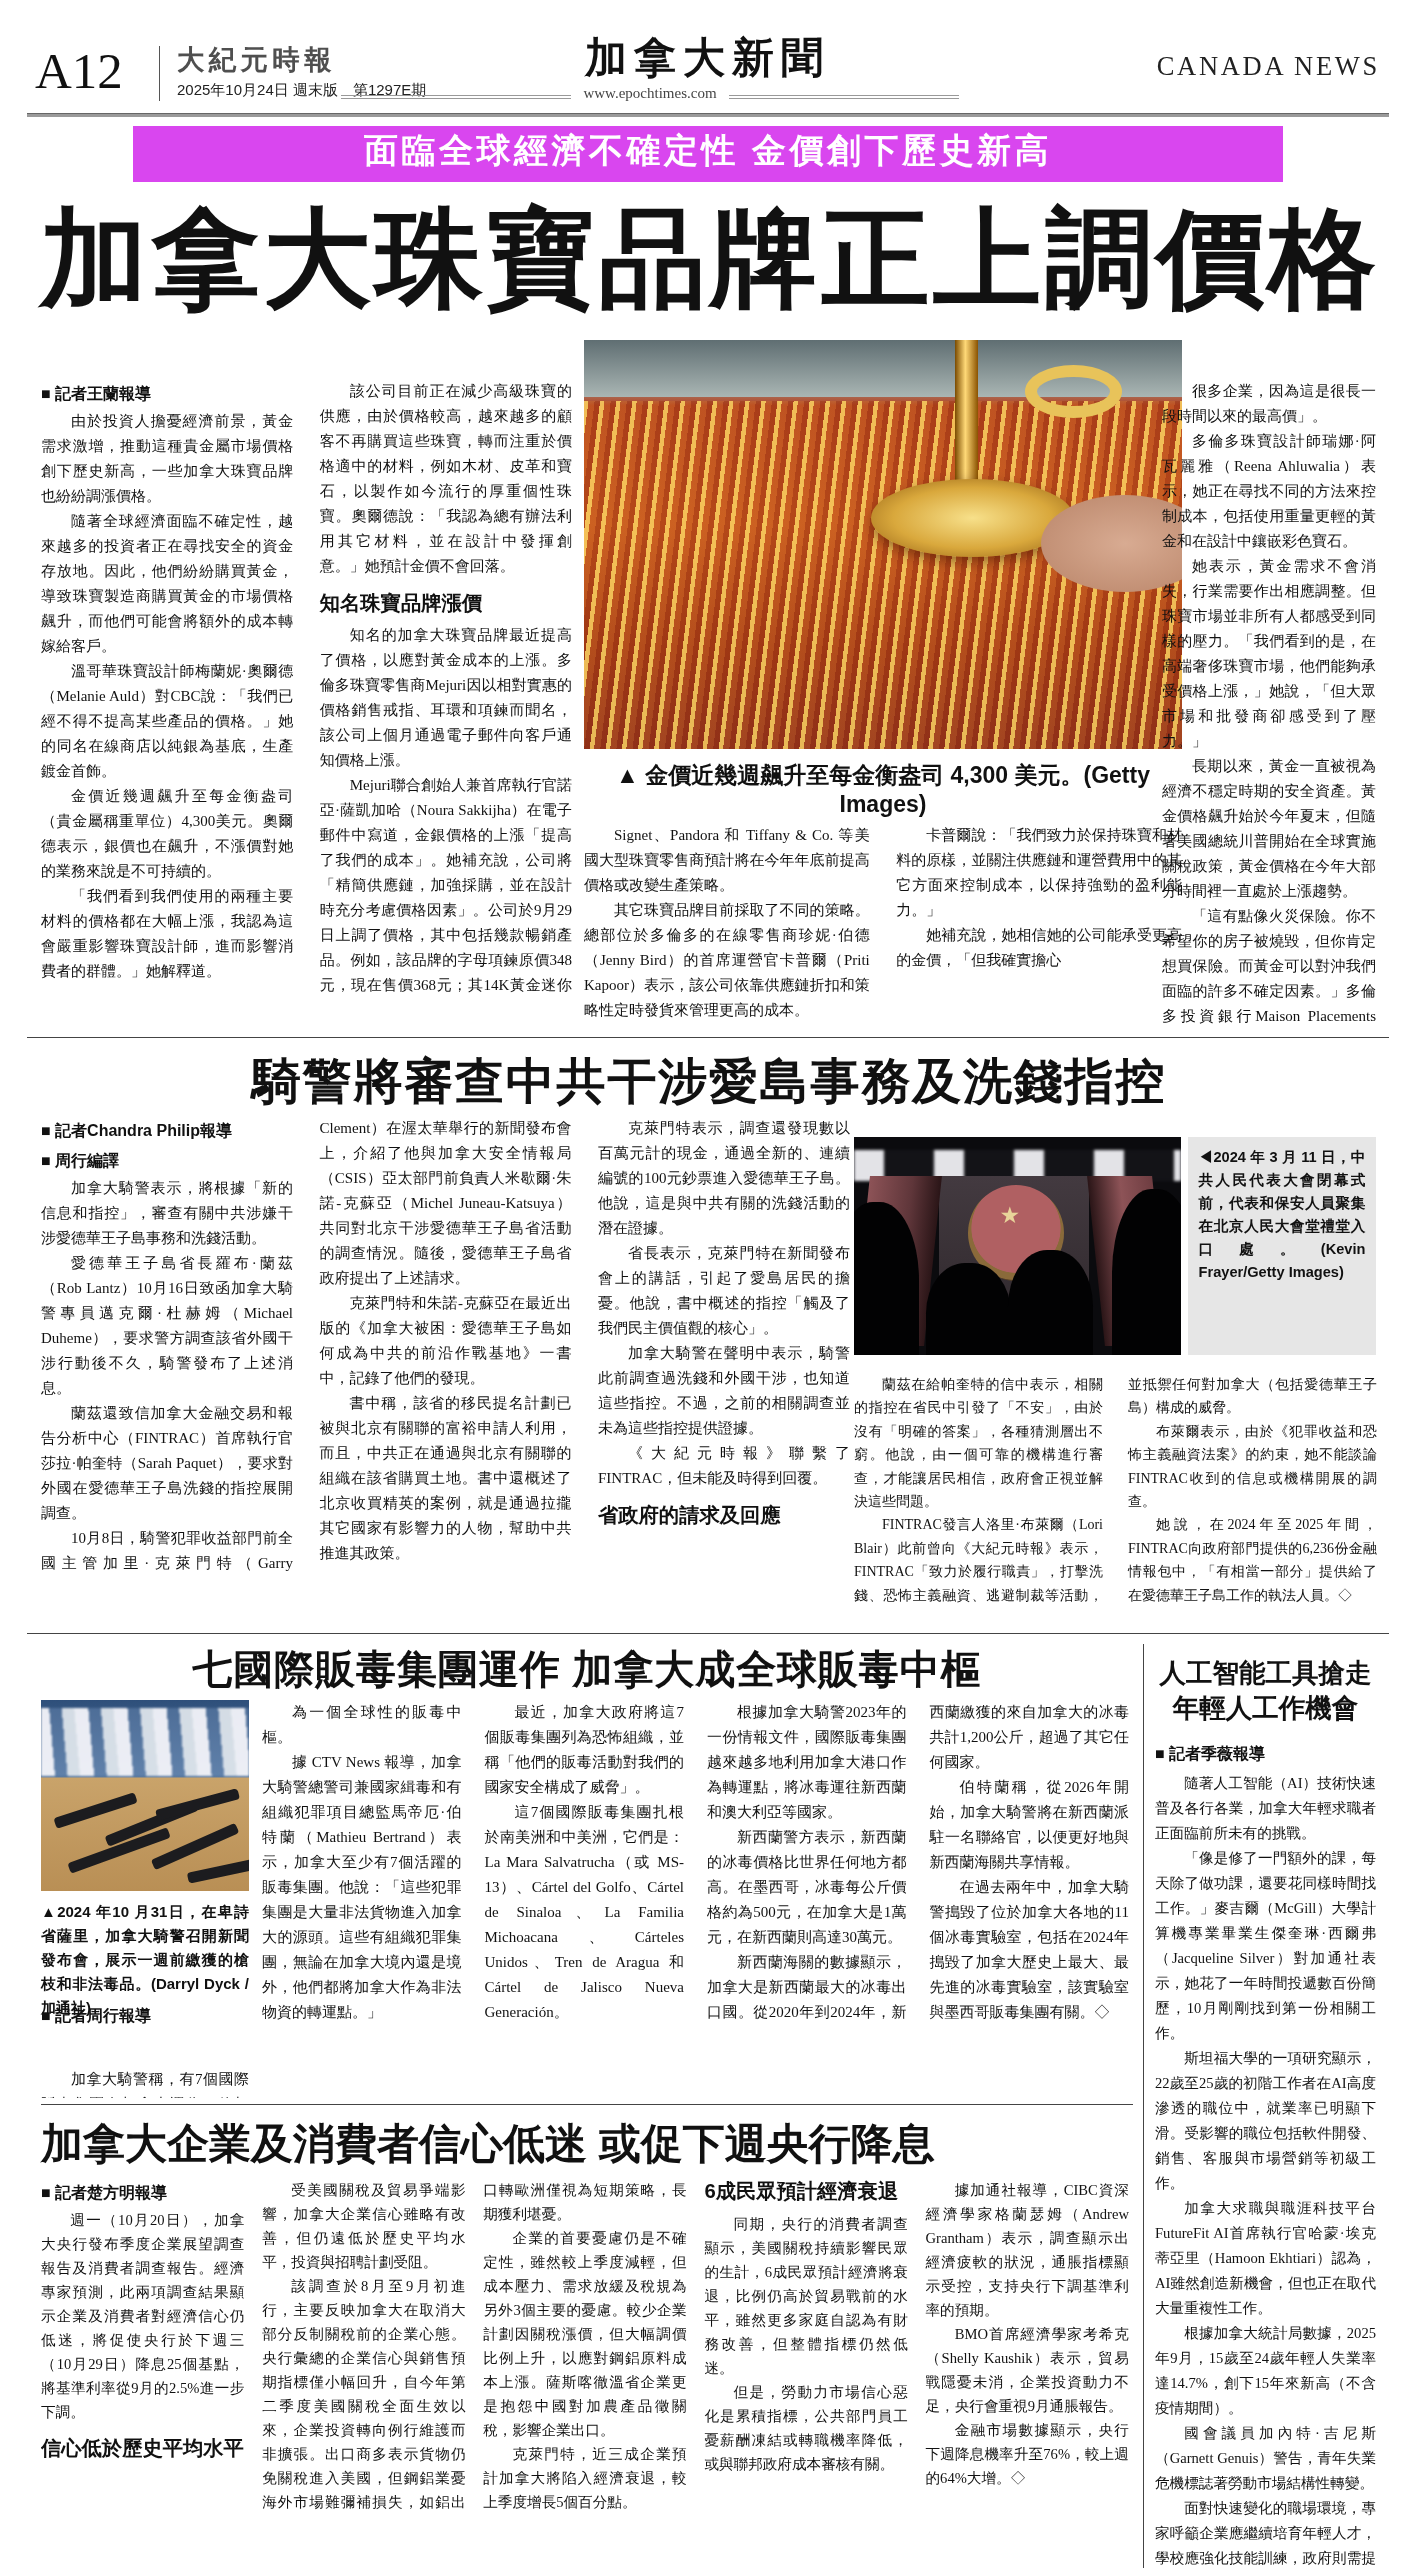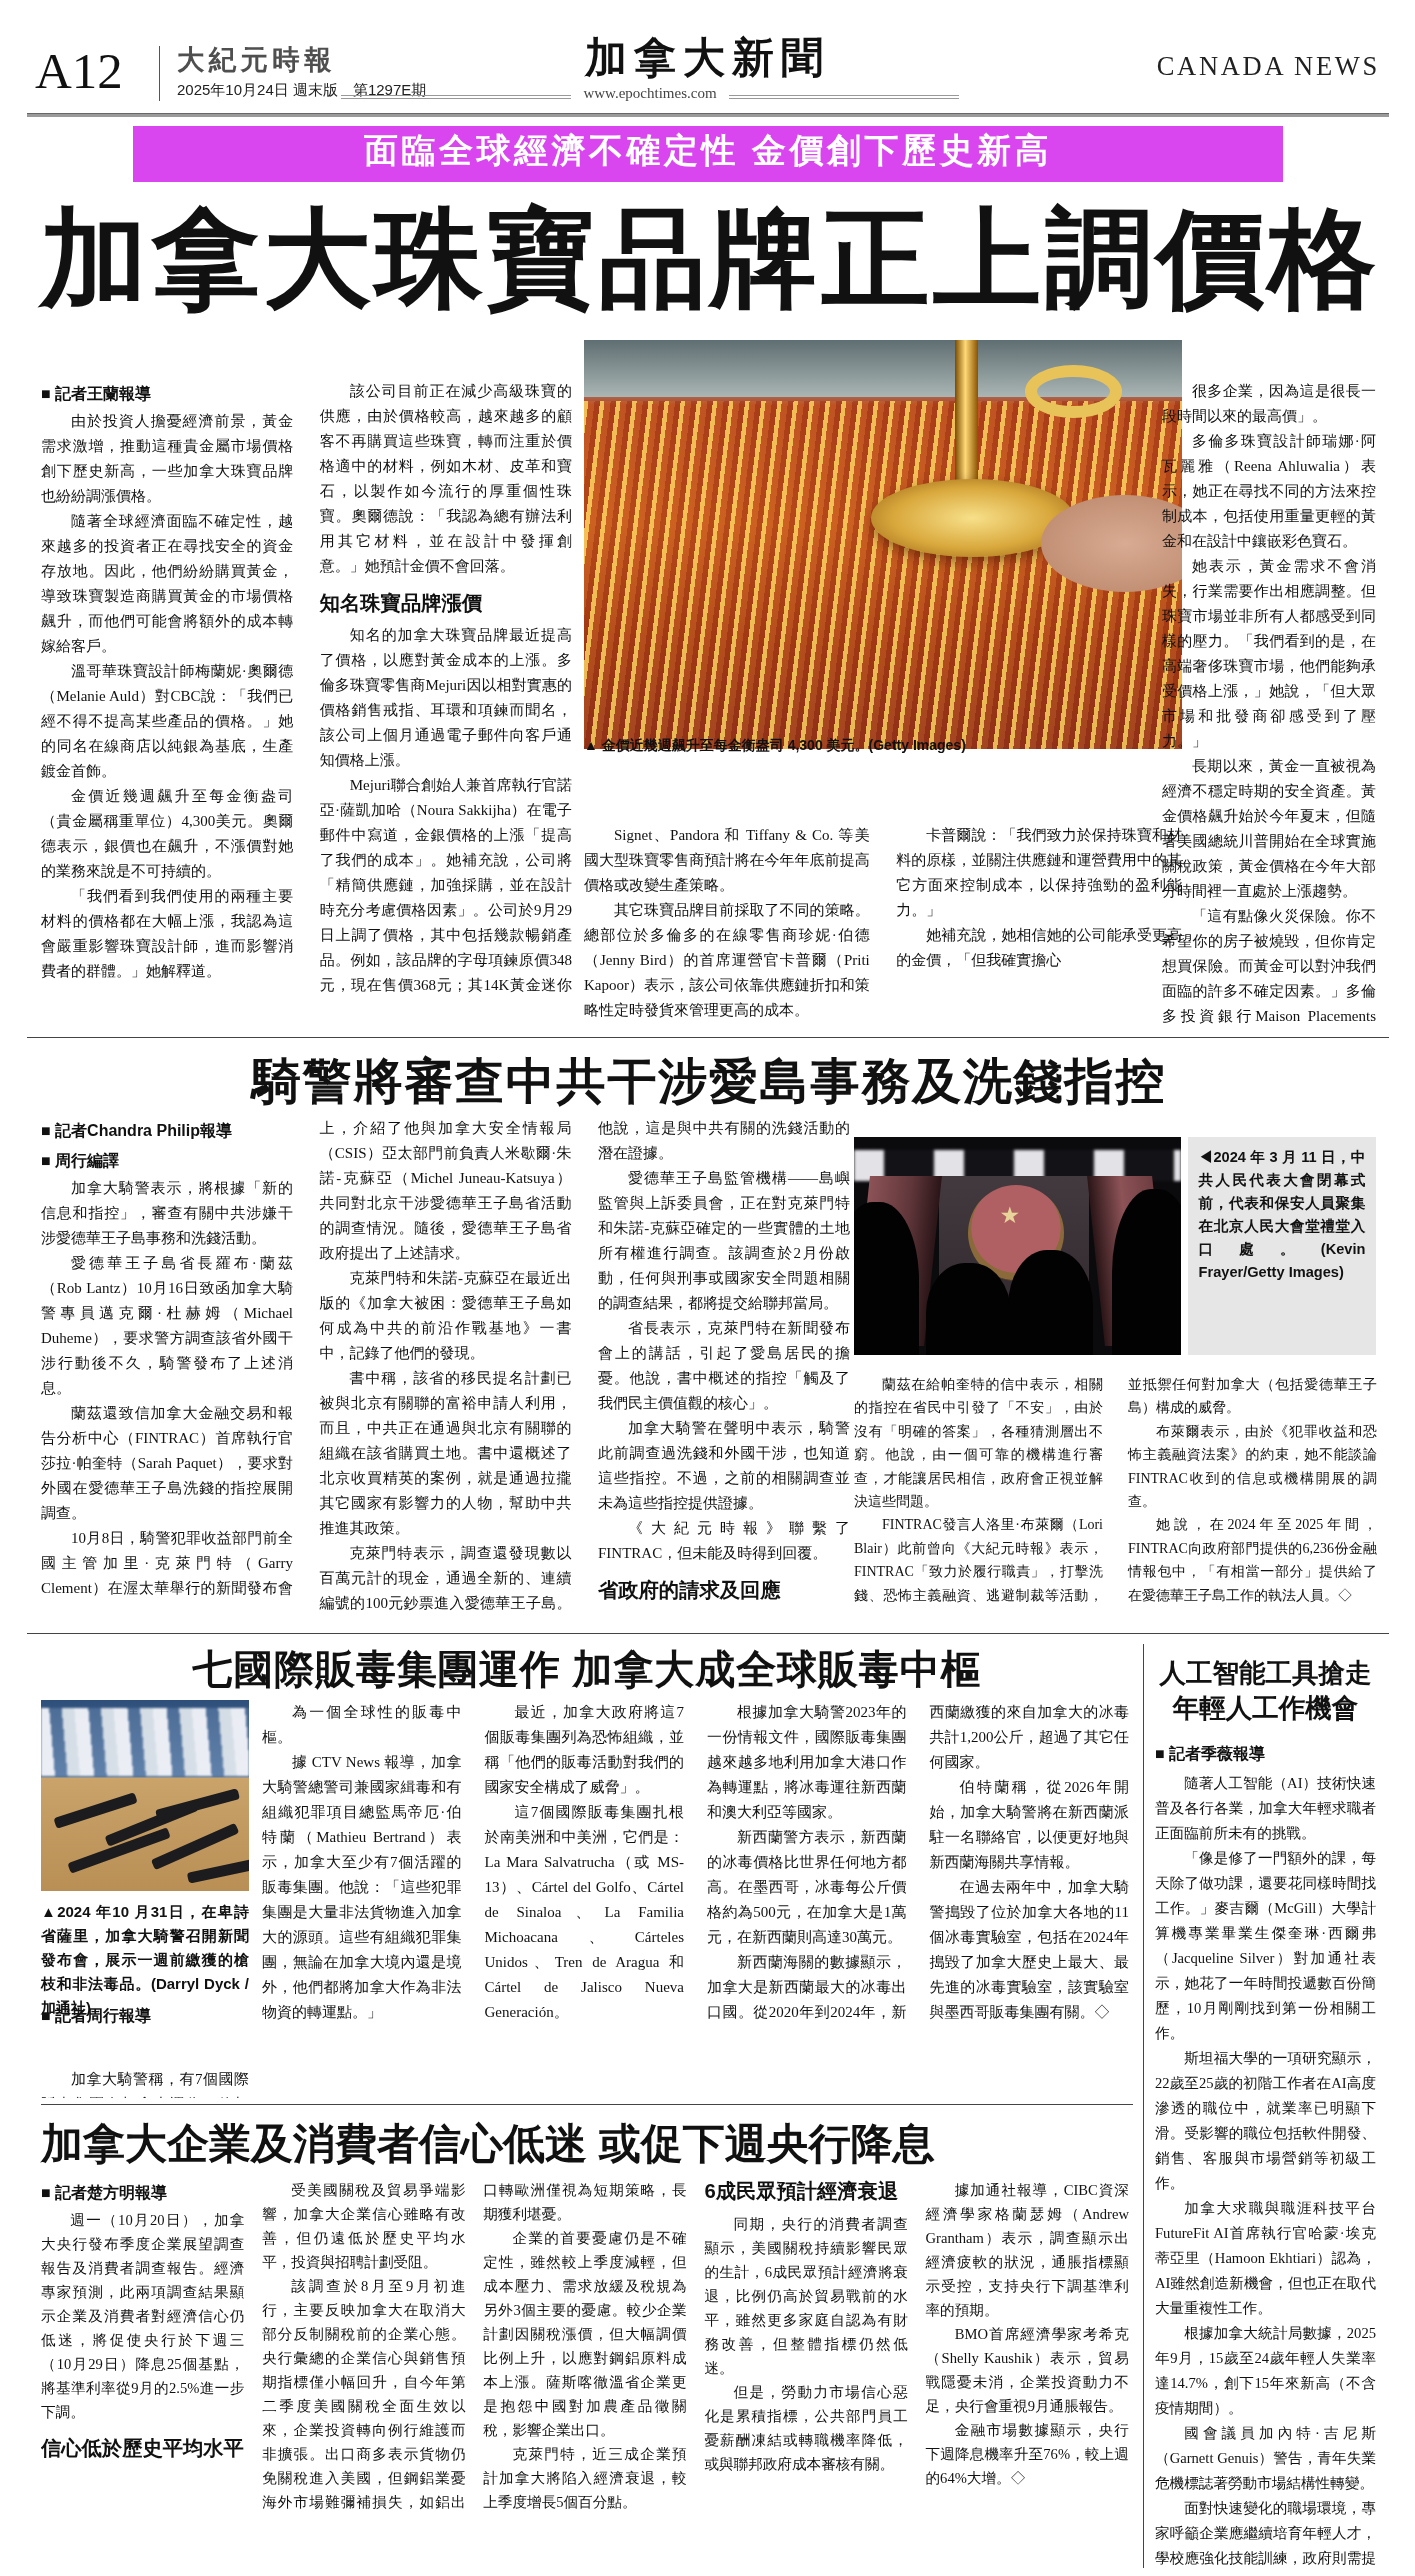--- a/index.html
+++ b/index.html
@@ -34,21 +34,21 @@
 
   
   .photo1 { left:584px; top:340px; width:598px; height:409px; overflow:hidden; background:linear-gradient(180deg,#7b858a 0%, #9aa4a5 10%, #b5431f 16%, #c8571f 45%, #a53b17 75%, #8c2f1e 100%); }
   .photo1 .trays { position:absolute; left:0; top:15%; width:100%; height:85%;
       background:repeating-linear-gradient(97deg, rgba(255,218,100,0.95) 0 4.4px, rgba(214,120,40,0.35) 4.4px 10.6px, rgba(150,50,15,0.45) 10.6px 16px); opacity:.85; }
   .photo1 .glass { position:absolute; left:0; top:0; width:100%; height:14%; background:linear-gradient(180deg,#5f6e72,#aab6b4); }
   .photo1 .pole { position:absolute; left:62%; top:0; width:23px; height:46%; background:linear-gradient(90deg,#7a4a00,#ffd977 45%,#8a5200); }
   .photo1 .plate { position:absolute; left:48%; top:34%; width:203px; height:78px; border-radius:50%; background:radial-gradient(ellipse at center,#f7e08a 0%,#d9a83c 55%,#8f5c12 100%); box-shadow:0 5.3px 12.4px rgba(60,20,0,.5); }
   .photo1 .hand { position:absolute; right:-26.5px; top:38%; width:168px; height:97px; border-radius:50%; background:radial-gradient(ellipse at center,#d8ab92,#b98468); }
   .photo1 .bangle { position:absolute; right:10%; top:6%; width:97px; height:53px; border-radius:50%; border:12.4px solid #e8c35a; }
-  .a1-caption { left:584px; top:737px; width:598px; font-family:"Liberation Sans", sans-serif; font-weight:bold; font-size:14px; }
+  .a1-caption { left:584px; top:760px; width:598px; text-align:center; font-family:"Liberation Sans", sans-serif; font-weight:bold; font-size:23px; }
 
   .rule-h1 { left:26.5px; top:1037px; width:1362px; height:0.9px; background:#444; }
 
   
   .a2-headline { left:41px; top:1049px; width:1336px; text-align:center; font-size:49px; font-weight:900; font-family:"Liberation Sans", sans-serif; letter-spacing:1.8px; }
   .a2-left { left:41px; top:1116px; width:809px; height:506px; column-count:3; column-gap:26.5px; }
   .photo2 { left:854px; top:1137px; width:327px; height:218px; overflow:hidden; background:#0b0b0e; }
   .photo2 .lights { position:absolute; left:0; top:6%; width:100%; height:14%; background:repeating-linear-gradient(90deg, rgba(250,250,255,.9) 0 30px, rgba(20,20,24,.95) 30px 80px); filter:blur(1.8px); }
   .photo2 .curtL { position:absolute; left:2%; top:18%; width:22%; height:78%; background:linear-gradient(90deg,#8d5357,#5f363a 60%,#2a1517); transform:skewX(-6deg); }
   .photo2 .curtR { position:absolute; right:6%; top:18%; width:20%; height:78%; background:linear-gradient(90deg,#2a1517,#8d5357 50%,#6e3d41); transform:skewX(6deg); }
@@ -149,21 +149,20 @@
 <div class="abs a2-left bodytxt">
   <div class="byline">■ 記者Chandra Philip報導</div>
   <div class="byline">■ 周行編譯</div>
   <p>加拿大騎警表示，將根據「新的信息和指控」，審查有關中共涉嫌干涉愛德華王子島事務和洗錢活動。</p>
   <p>愛德華王子島省長羅布·蘭茲（Rob Lantz）10月16日致函加拿大騎警專員邁克爾·杜赫姆（Michael Duheme），要求警方調查該省外國干涉行動後不久，騎警發布了上述消息。</p>
   <p>蘭茲還致信加拿大金融交易和報告分析中心（FINTRAC）首席執行官莎拉·帕奎特（Sarah Paquet），要求對外國在愛德華王子島洗錢的指控展開調查。</p>
   <p>10月8日，騎警犯罪收益部門前全國主管加里·克萊門特（Garry Clement）在渥太華舉行的新聞發布會上，介紹了他與加拿大安全情報局（CSIS）亞太部門前負責人米歇爾·朱諾-克蘇亞（Michel Juneau-Katsuya）共同對北京干涉愛德華王子島省活動的調查情況。隨後，愛德華王子島省政府提出了上述請求。</p>
   <p>克萊門特和朱諾-克蘇亞在最近出版的《加拿大被困：愛德華王子島如何成為中共的前沿作戰基地》一書中，記錄了他們的發現。</p>
   <p>書中稱，該省的移民提名計劃已被與北京有關聯的富裕申請人利用，而且，中共正在通過與北京有關聯的組織在該省購買土地。書中還概述了北京收買精英的案例，就是通過拉攏其它國家有影響力的人物，幫助中共推進其政策。</p>
   <p>克萊門特表示，調查還發現數以百萬元計的現金，通過全新的、連續編號的100元鈔票進入愛德華王子島。他說，這是與中共有關的洗錢活動的潛在證據。</p>
-  <p>愛德華王子島監管機構——島嶼監管與上訴委員會，正在對克萊門特和朱諾-克蘇亞確定的一些實體的土地所有權進行調查。該調查於2月份啟動，任何與刑事或國家安全問題相關的調查結果，都將提交給聯邦當局。</p>
   <p>省長表示，克萊門特在新聞發布會上的講話，引起了愛島居民的擔憂。他說，書中概述的指控「觸及了我們民主價值觀的核心」。</p>
   <p>加拿大騎警在聲明中表示，騎警此前調查過洗錢和外國干涉，也知道這些指控。不過，之前的相關調查並未為這些指控提供證據。</p>
   <p>《大紀元時報》聯繫了FINTRAC，但未能及時得到回覆。</p>
   <div class="subhead">省政府的請求及回應</div>
 
 </div>
 
 <div class="abs photo2">
   <div class="lights"></div>
   <div class="wall"></div>

